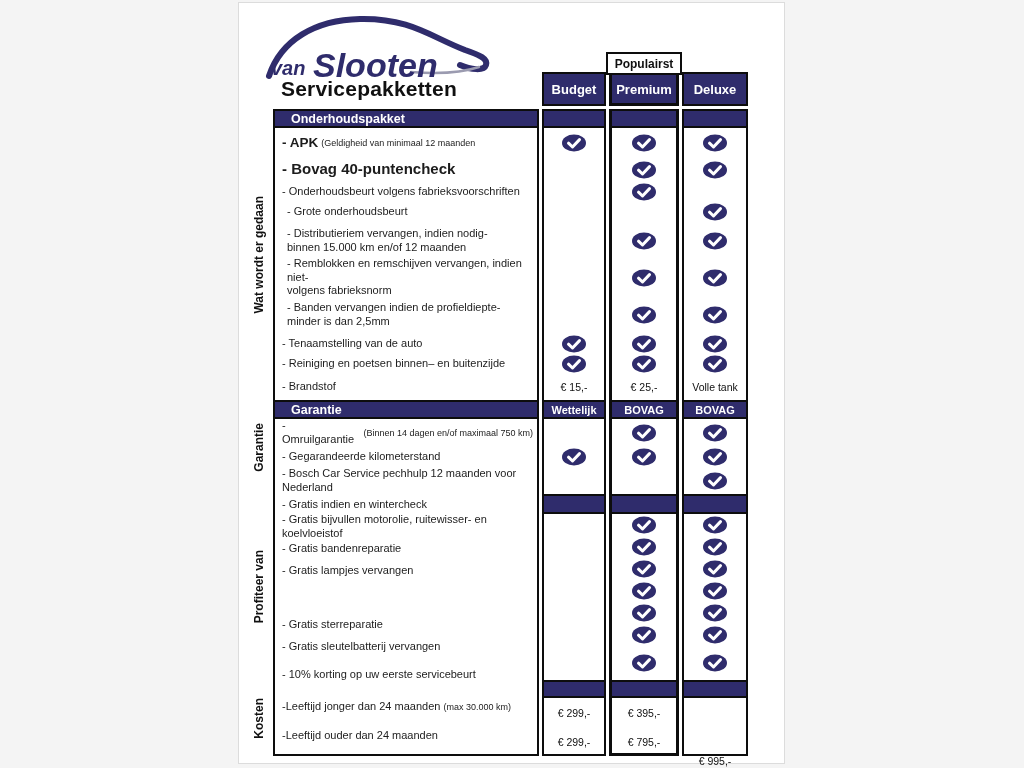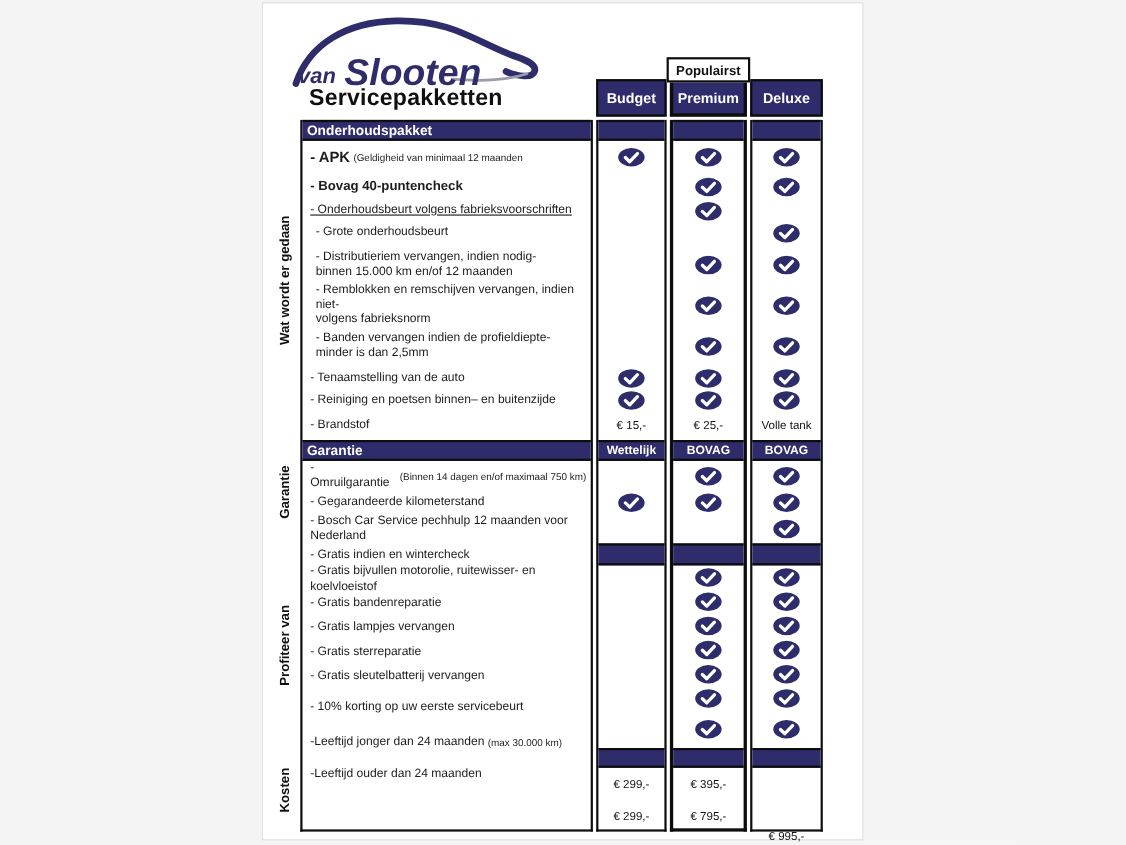--- a/index.html
+++ b/index.html
@@ -32,31 +32,31 @@
   .col-label   { left:0;     width:266px; }
   .col-budget  { left:269px; width:64px;  }
   .col-premium { left:336px; width:70px;  border-width:3px; border-top:none; }
   .col-deluxe  { left:409px; width:66px;  }
 
   .sec-hdr {
     background:var(--navy);
     border-top:2px solid var(--line); border-bottom:2px solid var(--line);
     color:#fff; display:flex; align-items:center; flex:none;
   }
-  .sec-hdr.lbl { padding-left:4px; }
+  .sec-hdr.lbl { padding-left:16px; }
   .sec-hdr .b  { font-weight:bold; font-size:12.5px; white-space:pre; }
   .sec-hdr .n  { font-weight:normal; font-size:10.5px; white-space:pre; }
   .sec-hdr.val { justify-content:center; font-weight:bold; font-size:11px; }
 
   .row { display:flex; align-items:center; flex:none; }
   .row.lbl { padding-left:7px; padding-right:4px; justify-content:flex-start; }
   .row.val { justify-content:center; }
   .row .txt { font-size:11px; line-height:1.25; white-space:pre-line; color:#1c1c1c; }
   .row .txt.indent { padding-left:5px; }
-  .row .txt.strong { font-weight:bold; font-size:12px; }
+  .row .txt.strong { font-weight:bold; font-size:15px; }
   .row .txt.stronglg { font-weight:bold; font-size:13.5px; }
   .row .note { font-size:9px; color:#1c1c1c; padding-left:3px; white-space:nowrap; }
   .row .money { font-size:10.5px; color:#111; }
 
   .check { width:26px; height:18px; display:block; }
 
   
   .pkg-hdr {
     position:absolute; top:-37px; height:34px;
     background:var(--navy); border:2px solid var(--line);
@@ -122,21 +122,21 @@
         <div class="sec-hdr lbl" style="height: 19px;">
           <span class="b">Onderhoudspakket</span>
         </div>
         <div class="row lbl" style="height: 30px;">
           <span class="txt stronglg">- APK</span>
           <span class="note">(Geldigheid van minimaal 12 maanden</span>
         </div>
         <div class="row lbl" style="height: 23px;">
           <span class="txt strong">- Bovag 40-puntencheck</span>
         </div>
-        <div class="row lbl" style="height: 21px; text-decoration: underline;">
+        <div class="row lbl" style="height: 21px;">
           <span class="txt">- Onderhoudsbeurt volgens fabrieksvoorschriften</span>
         </div>
         <div class="row lbl" style="height: 20px;">
           <span class="txt indent">- Grote onderhoudsbeurt</span>
         </div>
         <div class="row lbl" style="height: 37px;">
           <span class="txt indent">- Distributieriem vervangen, indien nodig-
 binnen 15.000 km en/of 12 maanden</span>
         </div>
         <div class="row lbl" style="height: 37px;">
@@ -174,21 +174,21 @@
         </div>
         <div class="row lbl" style="height: 22px;">
           <span class="txt">- Gratis bijvullen motorolie, ruitewisser- en koelvloeistof</span>
         </div>
         <div class="row lbl" style="height: 22px;">
           <span class="txt">- Gratis bandenreparatie</span>
         </div>
         <div class="row lbl" style="height: 22px;">
           <span class="txt">- Gratis lampjes vervangen</span>
         </div>
-        <div class="row lbl" style="height: 22px;">
+        <div class="row lbl" style="height: 22px; margin-top: 32px;">
           <span class="txt">- Gratis sterreparatie</span>
         </div>
         <div class="row lbl" style="height: 22px;">
           <span class="txt">- Gratis sleutelbatterij vervangen</span>
         </div>
         <div class="row lbl" style="height: 34px;">
           <span class="txt">- 10% korting  op uw eerste servicebeurt</span>
         </div>
         <div class="row lbl" style="height: 29px;">
           <span class="txt">-Leeftijd jonger dan 24 maanden</span>

